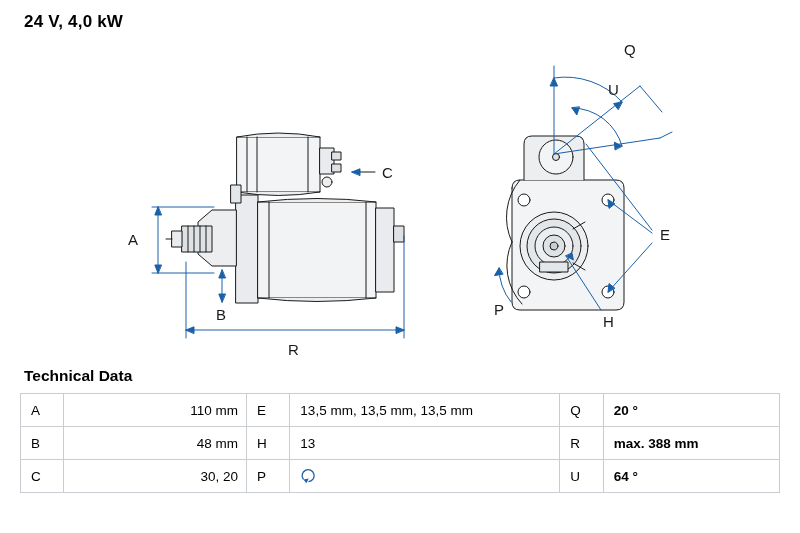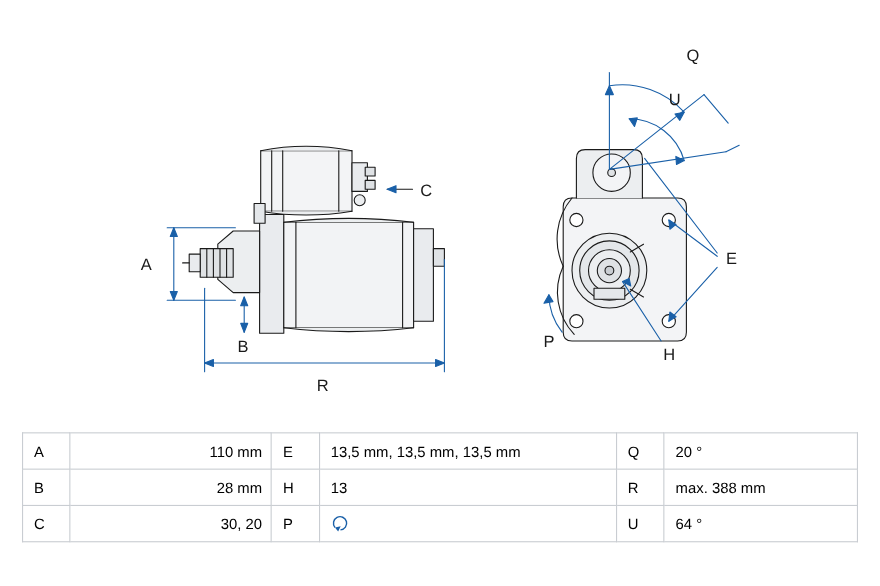--- a/index.html
+++ b/index.html
@@ -56,33 +56,34 @@
     height: 18px;
     vertical-align: middle;
     white-space: nowrap;
   }
   td.key {
     width: 28px;
     padding-left: 9px;
   }
   td.val-a { width: 192px; text-align: right; }
   td.val-b { width: 270px; }
-  td.val-c { width: 175px; }
+  td.val-c { width: 175px; font-weight: bold; }
   .rot-icon {
     display: inline-block;
     width: 18px;
     height: 16px;
     vertical-align: -3px;
   }
 </style>
 </head>
 <body>
 
 <div class="page">
 
+  <div class="title">24 V, 4,0 kW</div>
 
   <svg class="drawing" viewBox="0 0 800 330">
     <g fill="none" stroke="#1a1a1a" stroke-width="1" stroke-linejoin="round" stroke-linecap="round">
 
       <g>
 
         <rect x="237" y="107" width="83" height="55" fill="#f3f4f6"></rect>
         <path d="M237 107 q41 -8 83 0" fill="#eceef0"></path>
         <path d="M237 162 q41 7 83 0" fill="#eceef0"></path>
         <line x1="247" y1="107" x2="247" y2="162"></line>
@@ -210,34 +211,35 @@
       <text x="382" y="148">C</text>
       <text x="288" y="325">R</text>
       <text x="660" y="210">E</text>
       <text x="603" y="297">H</text>
       <text x="494" y="285">P</text>
       <text x="624" y="25">Q</text>
       <text x="608" y="65">U</text>
     </g>
   </svg>
 
+  <div class="tech-heading">Technical Data</div>
 
   <table class="tech">
     <tbody>
       <tr>
         <td class="key">A</td>
         <td class="val-a">110 mm</td>
         <td class="key">E</td>
         <td class="val-b">13,5 mm, 13,5 mm, 13,5 mm</td>
         <td class="key">Q</td>
         <td class="val-c">20 °</td>
       </tr>
       <tr>
         <td class="key">B</td>
-        <td class="val-a">28 mm</td>
+        <td class="val-a">48 mm</td>
         <td class="key">H</td>
         <td class="val-b">13</td>
         <td class="key">R</td>
         <td class="val-c">max. 388 mm</td>
       </tr>
       <tr>
         <td class="key">C</td>
         <td class="val-a">30, 20</td>
         <td class="key">P</td>
         <td class="val-b">

